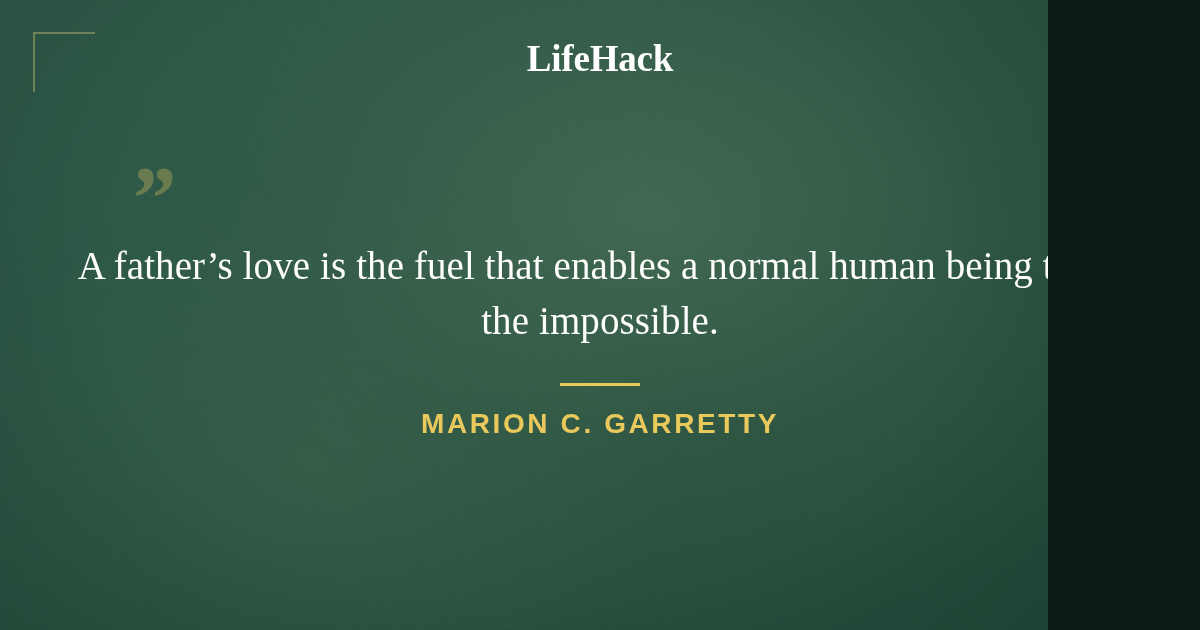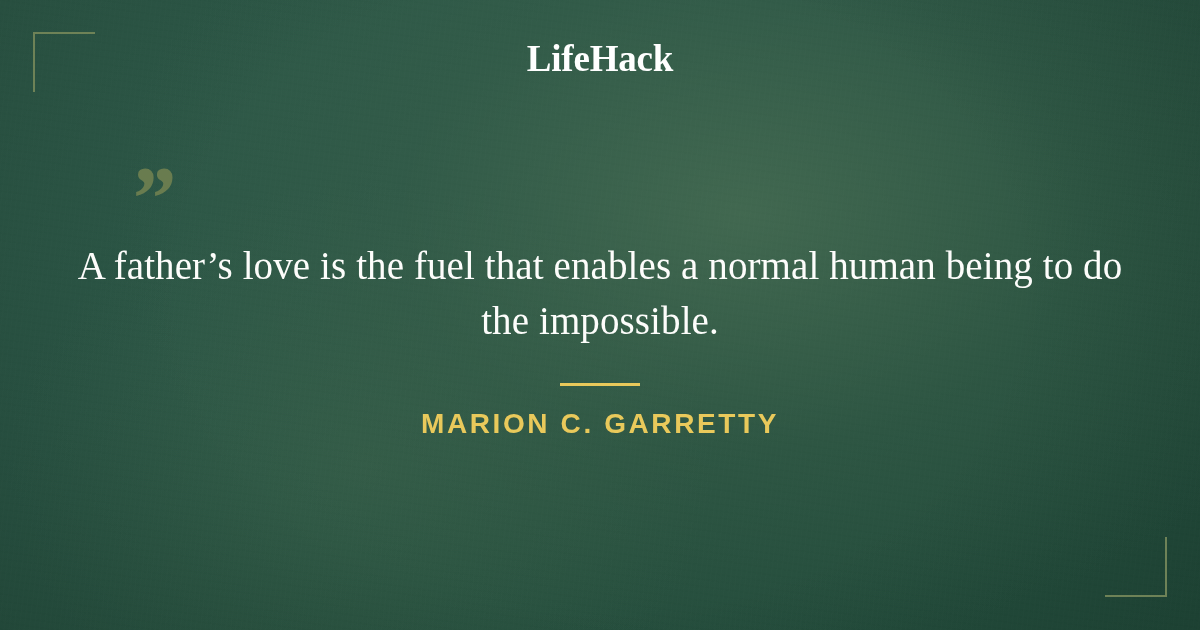--- a/index.html
+++ b/index.html
@@ -2,21 +2,21 @@
 <html><head>
 <meta charset="utf-8">
 <style>
   html, body {
     margin: 0;
     padding: 0;
     background: #0d1a15;
   }
   #card {
     position: relative;
-    width: 1200px;
+    width: 1048px;
     height: 630px;
     overflow: hidden;
     background-color: #2a5343;
     font-family: "Liberation Sans", sans-serif;
   }
   
   #bg-base {
     position: absolute;
     inset: 0;
     background:

